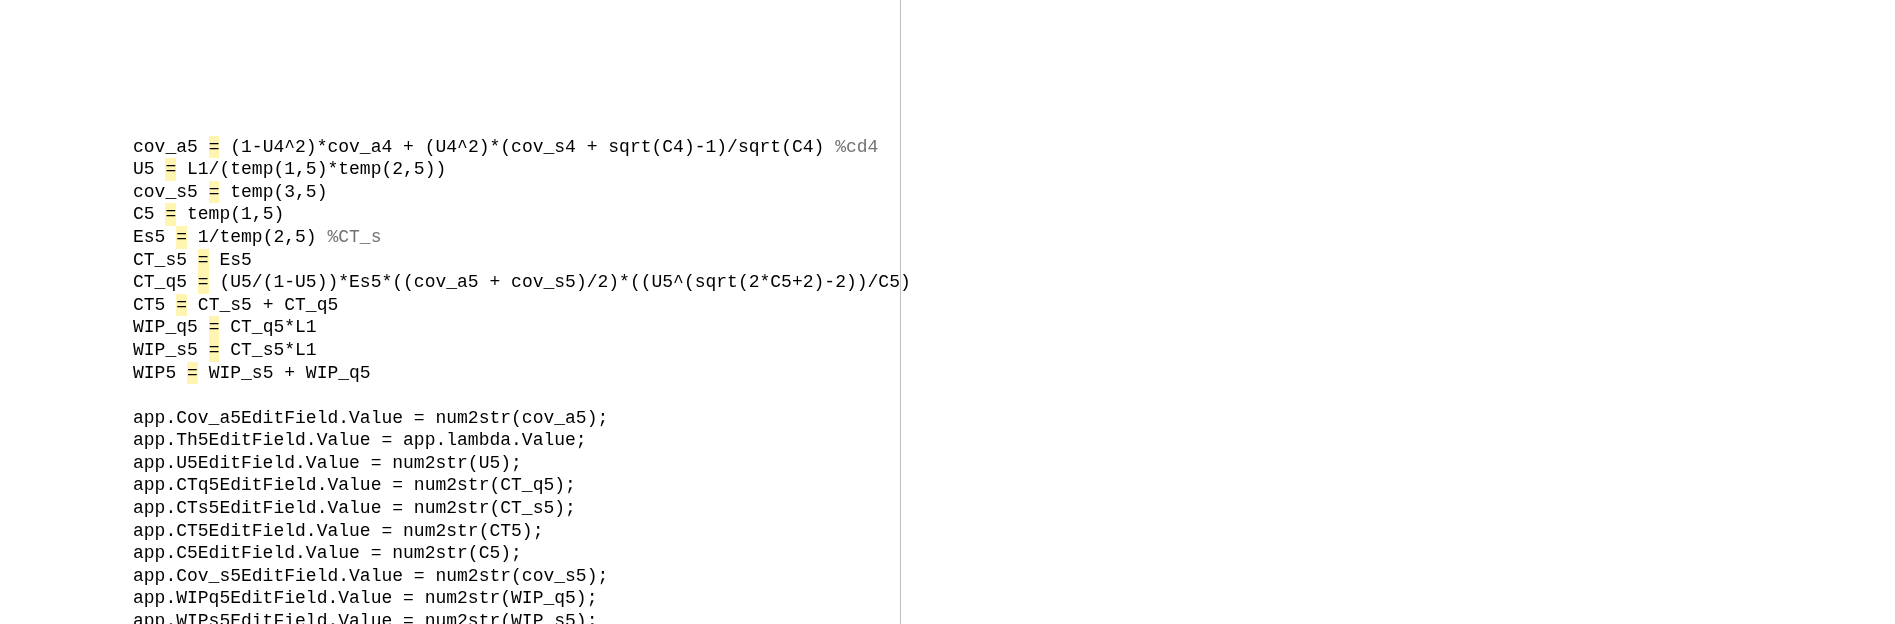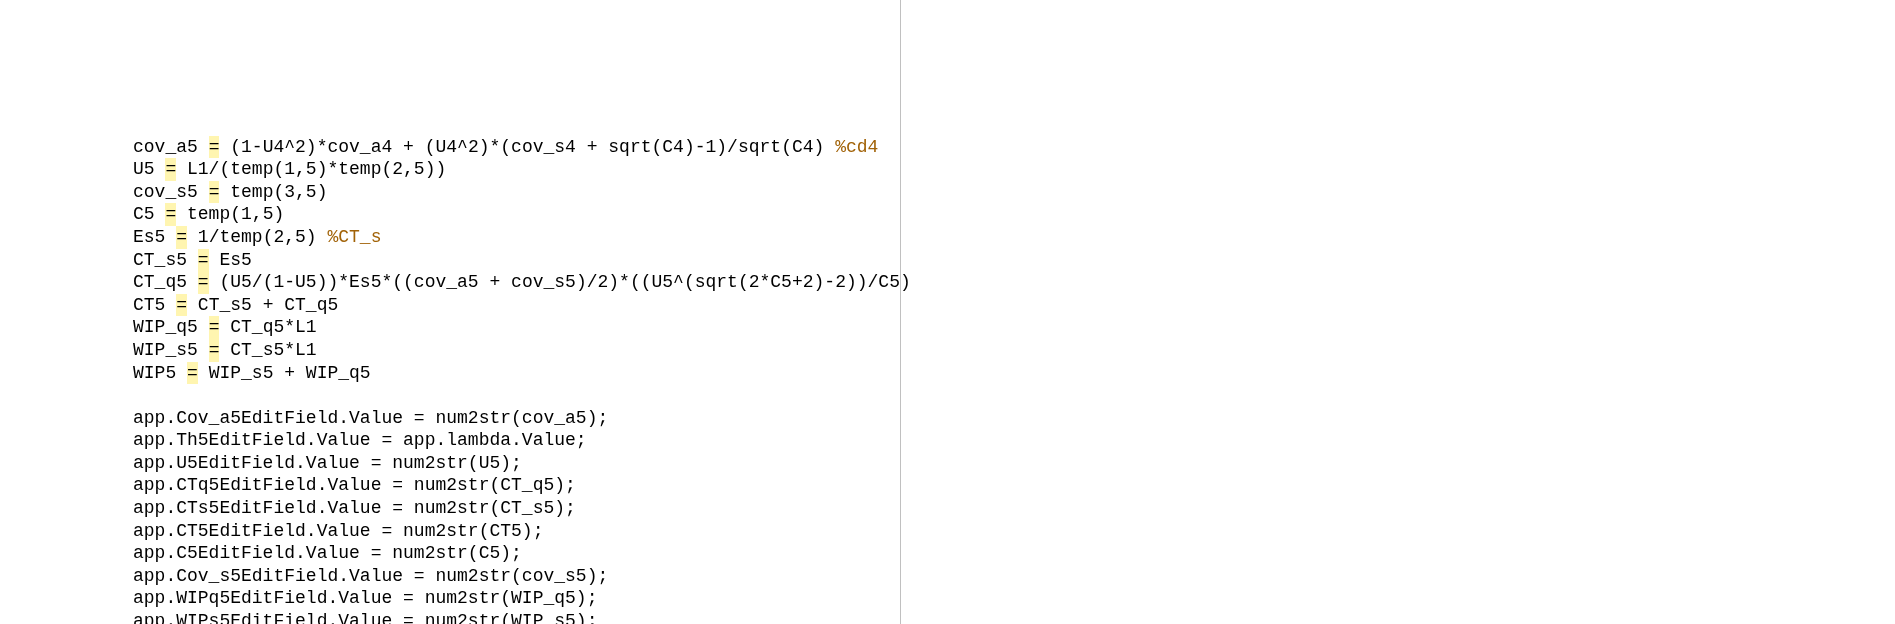--- a/index.html
+++ b/index.html
@@ -17,21 +17,21 @@
     .code-line {
       display: block;
       height: 22.6px;
     }
     .highlight-eq {
       background: #fff5b0;
       color: #000;
       display: inline-block;
     }
     .comment {
-      color: #a16207;
+      color: #737373;
     }
     .ruler {
       position: absolute;
       left: 900px;
       top: 0;
       width: 1px;
       height: 100%;
       background: #c0c0c0;
     }
   </style>

